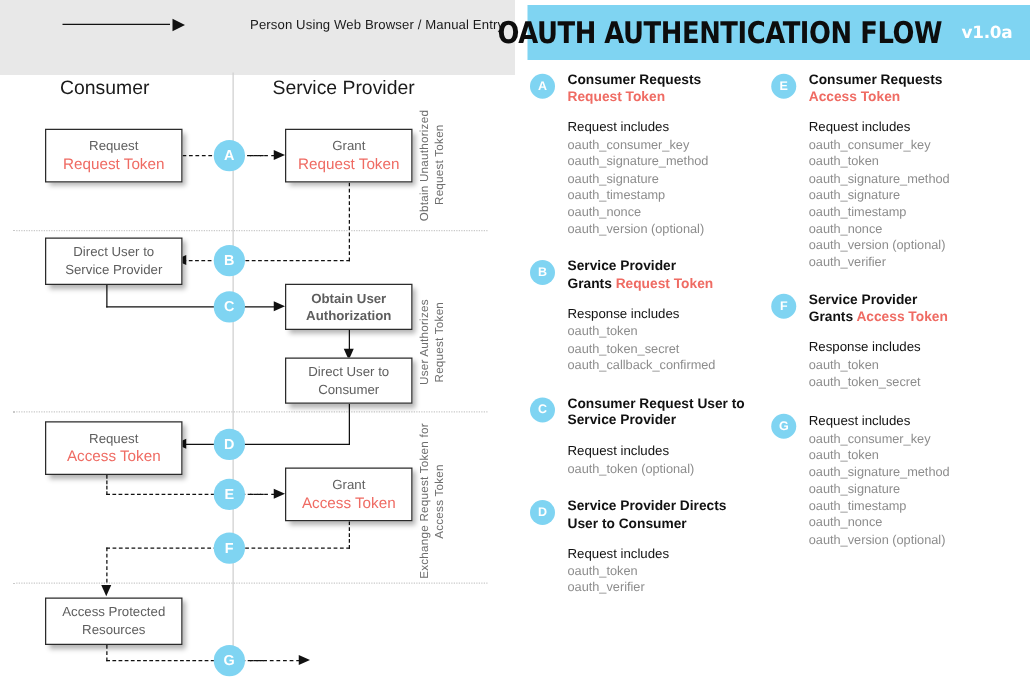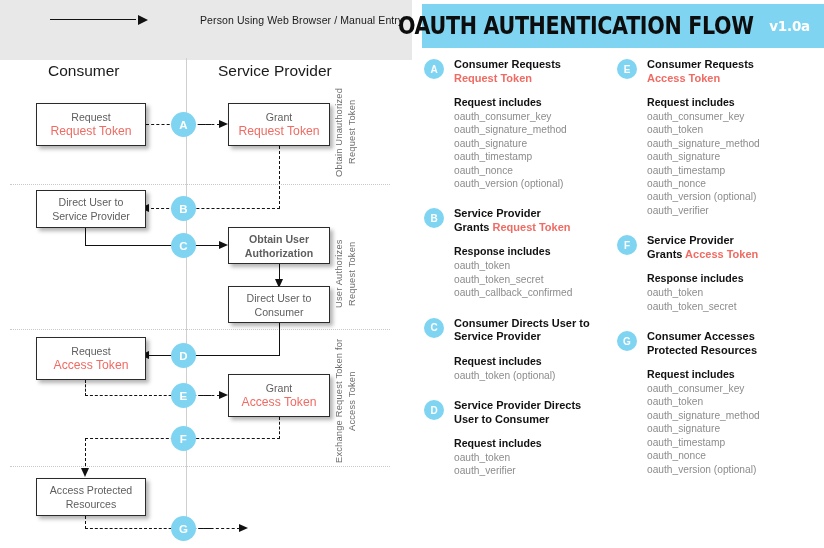--- a/index.html
+++ b/index.html
@@ -250,21 +250,21 @@
   .spec-title {
     font-size: 11px;
     font-weight: bold;
     color: #111111;
     line-height: 13.5px;
     margin-bottom: 10px;
   }
   .spec-title .accent { color: #ef6b63; }
   .spec-sub {
     font-size: 10.6px;
-    font-weight: bold;
+    font-weight: normal;
     color: #111111;
     line-height: 14px;
     margin-bottom: 1px;
   }
   .spec-item {
     font-size: 10.2px;
     color: #8c8c8c;
     line-height: 13.4px;
     white-space: nowrap;
   }
@@ -400,21 +400,21 @@
           <div class="spec-badge">B</div>
           <div class="spec-title"><span style="white-space: pre-line;">Service Provider
 Grants </span><span class="accent">Request Token</span></div>
           <div class="spec-sub">Response includes</div>
           <div class="spec-item">oauth_token</div>
           <div class="spec-item">oauth_token_secret</div>
           <div class="spec-item">oauth_callback_confirmed</div>
         </div>
         <div class="spec-block">
           <div class="spec-badge">C</div>
-          <div class="spec-title"><span style="white-space: pre-line;">Consumer Directs User to
+          <div class="spec-title"><span style="white-space: pre-line;">Consumer Request User to
 Service Provider</span></div>
           <div class="spec-sub">Request includes</div>
           <div class="spec-item">oauth_token (optional)</div>
         </div>
         <div class="spec-block">
           <div class="spec-badge">D</div>
           <div class="spec-title"><span style="white-space: pre-line;">Service Provider Directs
 User to Consumer</span></div>
           <div class="spec-sub">Request includes</div>
           <div class="spec-item">oauth_token</div>
@@ -439,22 +439,20 @@
         <div class="spec-block">
           <div class="spec-badge">F</div>
           <div class="spec-title"><span style="white-space: pre-line;">Service Provider
 Grants </span><span class="accent">Access Token</span></div>
           <div class="spec-sub">Response includes</div>
           <div class="spec-item">oauth_token</div>
           <div class="spec-item">oauth_token_secret</div>
         </div>
         <div class="spec-block">
           <div class="spec-badge">G</div>
-          <div class="spec-title"><span style="white-space: pre-line;">Consumer Accesses
-Protected Resources</span></div>
           <div class="spec-sub">Request includes</div>
           <div class="spec-item">oauth_consumer_key</div>
           <div class="spec-item">oauth_token</div>
           <div class="spec-item">oauth_signature_method</div>
           <div class="spec-item">oauth_signature</div>
           <div class="spec-item">oauth_timestamp</div>
           <div class="spec-item">oauth_nonce</div>
           <div class="spec-item">oauth_version (optional)</div>
         </div>
       </div>

